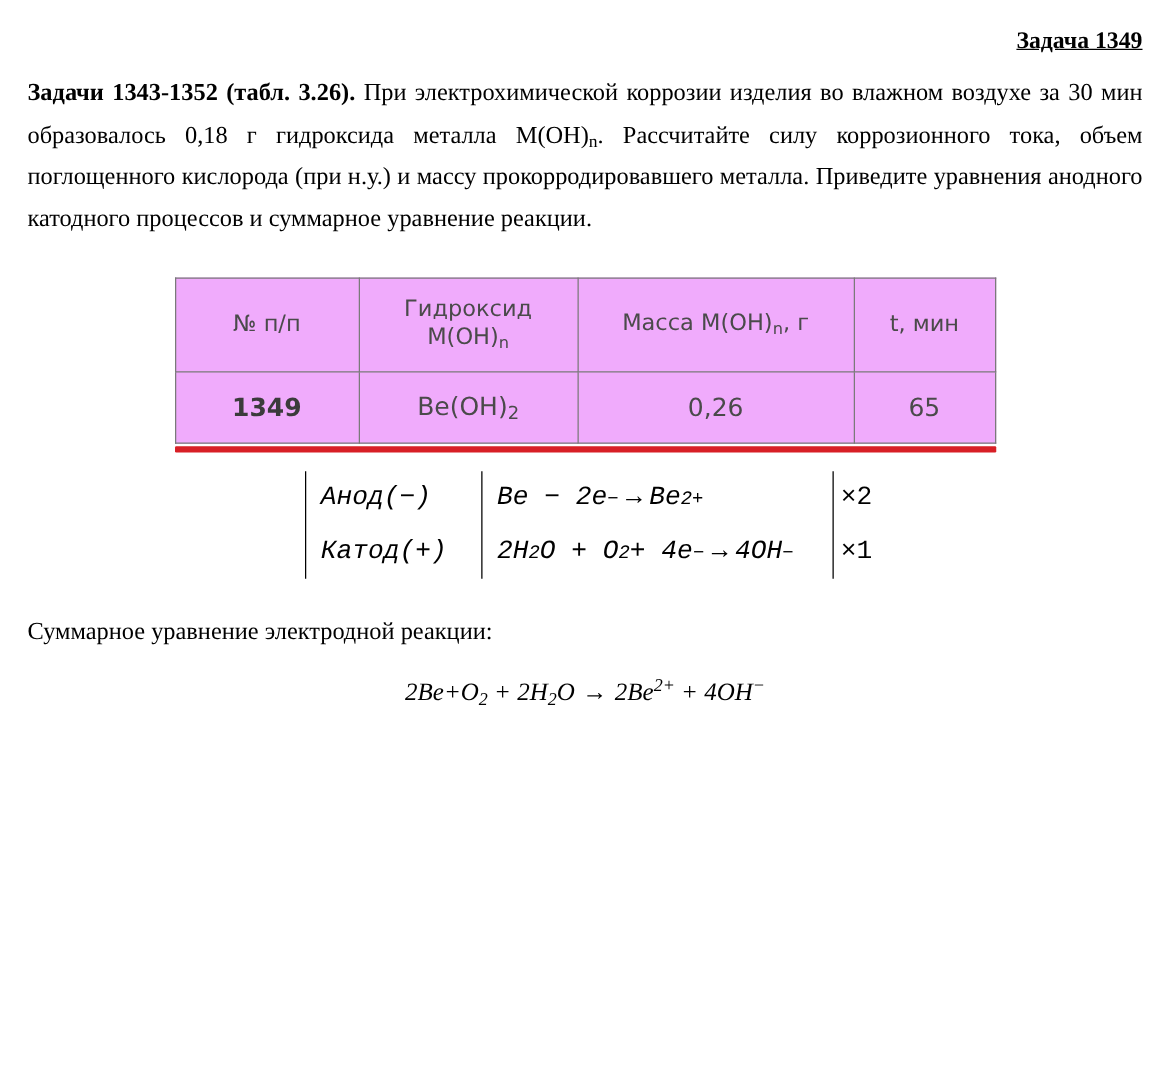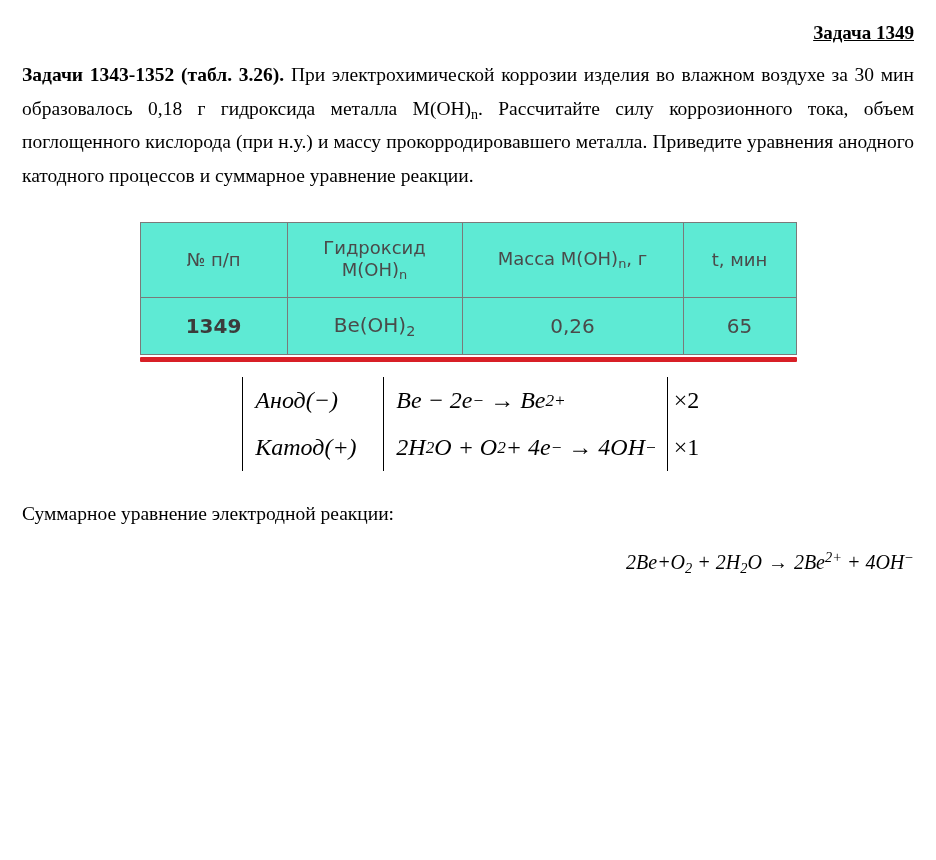--- a/index.html
+++ b/index.html
@@ -47,21 +47,21 @@
   .table-wrap {
     margin: 30px 0 0 0;
     display: flex;
     justify-content: center;
   }
   .tbl-holder { position: relative; }
   table.data {
     border-collapse: collapse;
     font-family: "DejaVu Sans", sans-serif;
     color: #4a4a4a;
-    background: #5eead4;
+    background: #f0abfc;
   }
   table.data td, table.data th {
     border: 1px solid #7a7a7a;
     padding: 6px 12px;
     text-align: center;
     vertical-align: middle;
     font-weight: normal;
     font-size: 18px;
   }
   table.data thead td {
@@ -100,40 +100,40 @@
   }
   
   .eq-block {
     margin: 22px 0 0 0;
     display: flex;
     justify-content: center;
   }
   .eq-grid {
     display: grid;
     grid-template-columns: auto auto auto;
-    font-family: Liberation Serif, serif;
+    font-family: Liberation Mono, monospace;
     font-style: italic;
-    font-size: 24px;
+    font-size: 21px;
     padding-left: 24px;
   }
   .eq-cell {
     padding: 10px 10px 10px 12px;
     border-left: 1.6px solid #000;
     white-space: nowrap;
     display: flex;
     align-items: center;
   }
   .eq-cell.c-left { min-width: 118px; }
   .eq-cell.c-mid { min-width: 258px; }
   .eq-cell.c-right { min-width: 34px; padding-left: 6px; }
   .noital { font-style: normal; }
   .arrow { padding: 0 6px; font-style: normal; }
   .final-eq {
     margin-top: 18px;
-    text-align: right;
+    text-align: center;
     font-family: "Liberation Serif", serif;
     font-style: italic;
     font-size: 20px;
   }
 </style>
 </head>
 <body>
 
 <div class="page">
 

